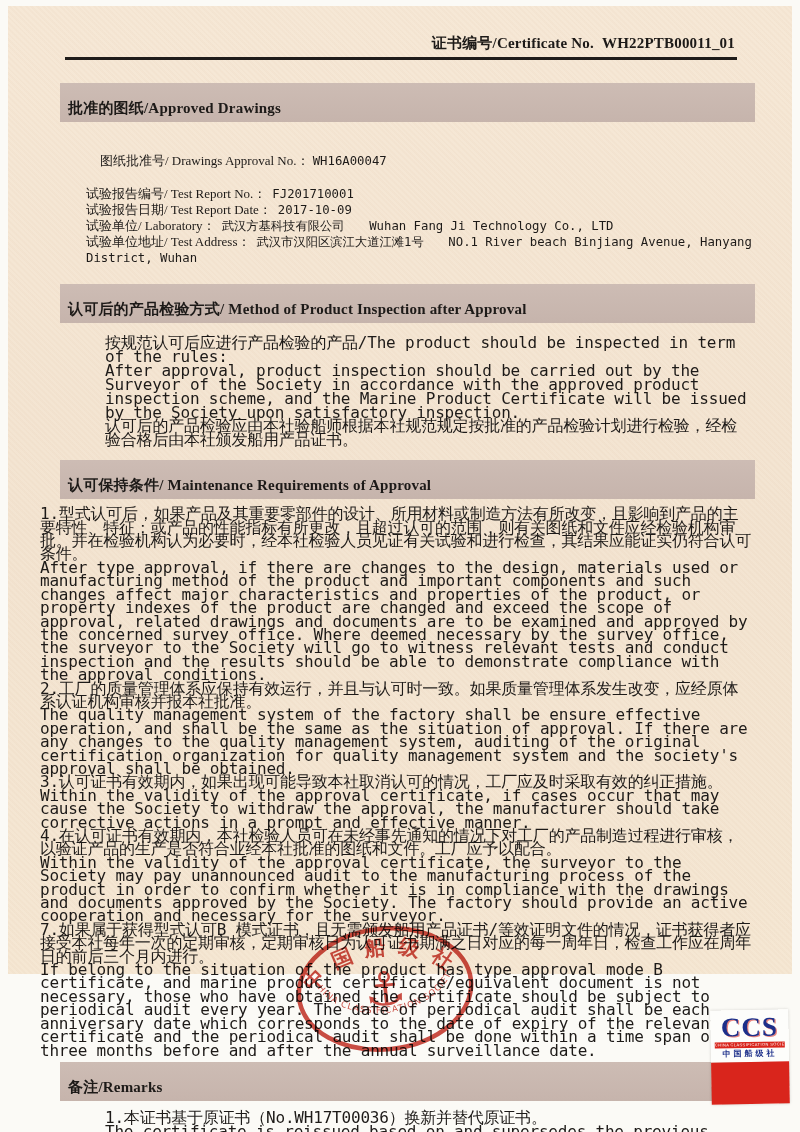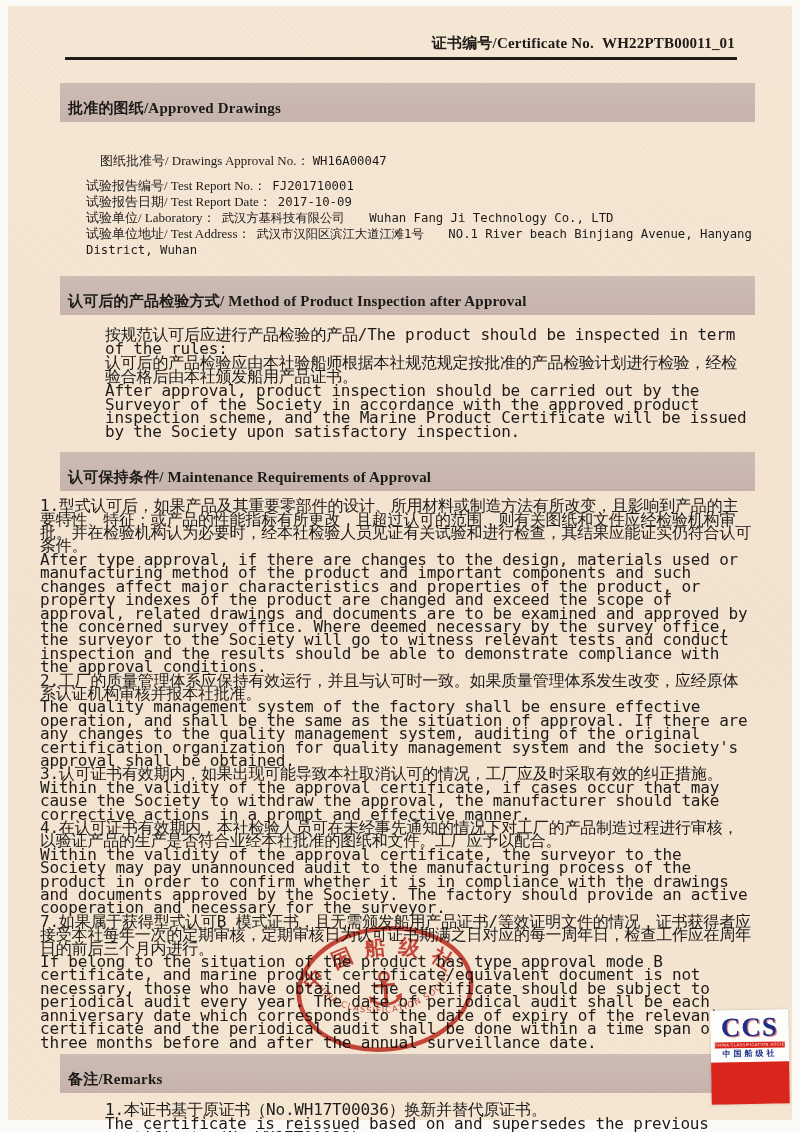--- a/index.html
+++ b/index.html
@@ -6,21 +6,21 @@
   body{
     width:800px;height:1132px;
     background:#fbfaf6;
     overflow:hidden;
     font-family:"Liberation Serif","DejaVu Serif",serif;
     color:#1d1a18;
   }
   .page{
     position:relative;
     margin:6px 8px 0 8px;
-    height:1114px;
+    height:968px;
     background:
       repeating-linear-gradient(45deg, rgba(214,180,150,0.07) 0 2px, rgba(255,255,255,0) 2px 4px),
       linear-gradient(180deg,#f6e8d6 0%,#f3e4d1 55%,#f5e7d3 100%);
     box-sizing:border-box;
     padding-top:28px;
   }
   
   .cert-line{
     text-align:right;
     margin-right:57px;
@@ -46,21 +46,21 @@
   .bar.b2{margin-top:14px;}
   .bar.b3{margin-top:18px;}
   .bar.b4{margin-top:13px;}
   .bar.b5{margin-top:5px;}
   
   .drawing-row{
     margin:30px 40px 0 92px;
     font-size:13px;
   }
   .rows{
-    margin:8px 40px 0 78px;
+    margin:16px 40px 0 78px;
     font-size:13px;
     line-height:16px;
   }
   .rows .row{white-space:normal;}
   .mono, .rows .val{
     font-family:"DejaVu Sans Mono","DejaVu Sans",monospace;
     font-size:12.3px;
   }
   .rows .val{margin-left:6px;}
   
@@ -180,22 +180,22 @@
       <span>试验单位/ Laboratory：</span><span class="val">武汉方基科技有限公司　　Wuhan Fang Ji Technology Co., LTD</span>
     </div>
     <div class="row">
       <span>试验单位地址/ Test Address：</span><span class="val">武汉市汉阳区滨江大道江滩1号　　NO.1 River beach Binjiang Avenue, Hanyang District, Wuhan</span>
     </div>
   </div>
 
   <div class="bar b3">认可后的产品检验方式/ Method of Product Inspection after Approval</div>
   <div class="bodyblock">
     <p>按规范认可后应进行产品检验的产品/The product should be inspected in term of the rules:</p>
+    <p>After approval, product inspection should be carried out by the Surveyor of the Society in accordance with the approved product inspection scheme, and the Marine Product Certificate will be issued by the Society upon satisfactory inspection.</p>
     <p>认可后的产品检验应由本社验船师根据本社规范规定按批准的产品检验计划进行检验，经检验合格后由本社颁发船用产品证书。</p>
-    <p>After approval, product inspection should be carried out by the Surveyor of the Society in accordance with the approved product inspection scheme, and the Marine Product Certificate will be issued by the Society upon satisfactory inspection.</p>
   </div>
 
   <div class="bar b4">认可保持条件/ Maintenance Requirements of Approval</div>
   <div class="bodyblock tight">
     <p>1.型式认可后，如果产品及其重要零部件的设计、所用材料或制造方法有所改变，且影响到产品的主要特性、特征；或产品的性能指标有所更改，且超过认可的范围，则有关图纸和文件应经检验机构审批。并在检验机构认为必要时，经本社检验人员见证有关试验和进行检查，其结果应能证实仍符合认可条件。</p>
     <p>After type approval, if there are changes to the design, materials used or manufacturing method of the product and important components and such changes affect major characteristics and properties of the product, or property indexes of the product are changed and exceed the scope of approval, related drawings and documents are to be examined and approved by the concerned survey office. Where deemed necessary by the survey office, the surveyor to the Society will go to witness relevant tests and conduct inspection and the results should be able to demonstrate compliance with the approval conditions.</p>
     <p>2.工厂的质量管理体系应保持有效运行，并且与认可时一致。如果质量管理体系发生改变，应经原体系认证机构审核并报本社批准。</p>
     <p>The quality management system of the factory shall be ensure effective operation, and shall be the same as the situation of approval. If there are any changes to the quality management system, auditing of the original certification organization for quality management system and the society's approval shall be obtained.</p>
     <p>3.认可证书有效期内，如果出现可能导致本社取消认可的情况，工厂应及时采取有效的纠正措施。</p>
     <p>Within the validity of the approval certificate, if cases occur that may cause the Society to withdraw the approval, the manufacturer should take corrective actions in a prompt and effective manner.</p>

